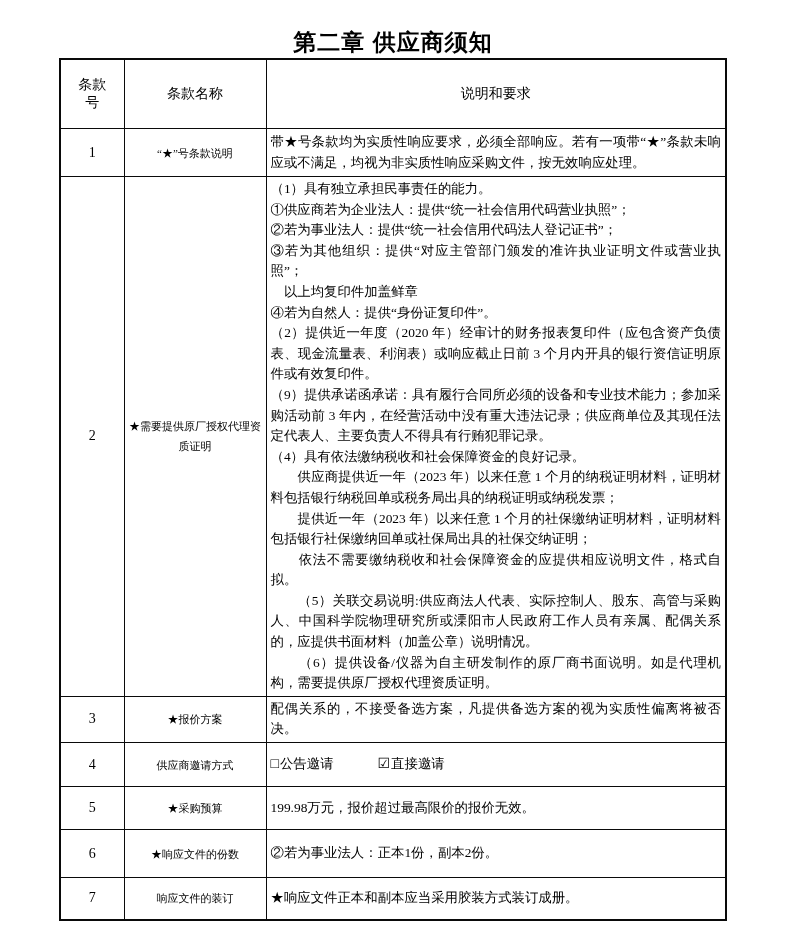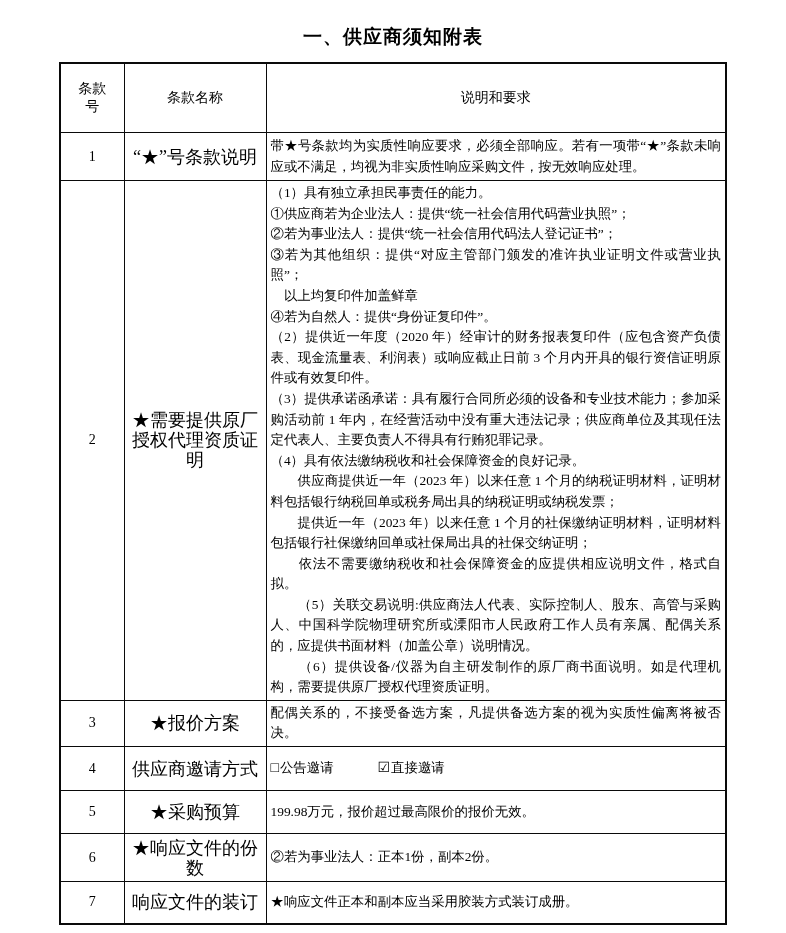--- a/index.html
+++ b/index.html
@@ -56,21 +56,21 @@
     height: 38px;
     padding: 16px;
   }
   td.cell-no {
     text-align: center;
     font-size: 14px;
     padding: 2px;
   }
   td.cell-name {
     text-align: center;
-    font-size: 18px;
+    font-size: 11px;
     line-height: 20px;
     padding: 2px 2px;
   }
   td.cell-content {
     text-align: left;
     padding: 2px 4px;
     line-height: 20.6px;
   }
   td.cell-content .para {
     white-space: pre-wrap;
@@ -87,21 +87,21 @@
   .invite-options { display: flex; align-items: center; }
   .invite-option { display: inline-flex; align-items: center; }
   .invite-option + .invite-option { margin-left: 44px; }
   .checkbox-glyph { font-size: 14px; margin-right: 1px; }
 </style>
 </head>
 <body>
 
 <div class="page">
 
-  <div class="section-title">一、供应商须知附表</div>
+  <div class="chapter-title">第二章 供应商须知</div>
 
   <table class="notice-table">
     <colgroup>
         <col class="c1">
         <col class="c2">
         <col class="c3">
       </colgroup>
     <thead>
       <tr class="r-header">
         <th>条款号</th>
@@ -123,21 +123,21 @@
         <td class="cell-no">2</td>
         <td class="cell-name">★需要提供原厂授权代理资质证明</td>
         <td class="cell-content">
           <div class="para">（1）具有独立承担民事责任的能力。</div>
           <div class="para">①供应商若为企业法人：提供“统一社会信用代码营业执照”；</div>
           <div class="para">②若为事业法人：提供“统一社会信用代码法人登记证书”；</div>
           <div class="para">③若为其他组织：提供“对应主管部门颁发的准许执业证明文件或营业执照”；</div>
           <div class="para">　以上均复印件加盖鲜章</div>
           <div class="para">④若为自然人：提供“身份证复印件”。</div>
           <div class="para">（2）提供近一年度（2020 年）经审计的财务报表复印件（应包含资产负债表、现金流量表、利润表）或响应截止日前 3 个月内开具的银行资信证明原件或有效复印件。</div>
-          <div class="para">（3）提供承诺函承诺：具有履行合同所必须的设备和专业技术能力；参加采购活动前 1 年内，在经营活动中没有重大违法记录；供应商单位及其现任法定代表人、主要负责人不得具有行贿犯罪记录。</div>
+          <div class="para">（9）提供承诺函承诺：具有履行合同所必须的设备和专业技术能力；参加采购活动前 3 年内，在经营活动中没有重大违法记录；供应商单位及其现任法定代表人、主要负责人不得具有行贿犯罪记录。</div>
           <div class="para">（4）具有依法缴纳税收和社会保障资金的良好记录。</div>
           <div class="para">　　供应商提供近一年（2023 年）以来任意 1 个月的纳税证明材料，证明材料包括银行纳税回单或税务局出具的纳税证明或纳税发票；</div>
           <div class="para">　　提供近一年（2023 年）以来任意 1 个月的社保缴纳证明材料，证明材料包括银行社保缴纳回单或社保局出具的社保交纳证明；</div>
           <div class="para">　　依法不需要缴纳税收和社会保障资金的应提供相应说明文件，格式自拟。</div>
           <div class="para">　　（5）关联交易说明:供应商法人代表、实际控制人、股东、高管与采购人、中国科学院物理研究所或溧阳市人民政府工作人员有亲属、配偶关系的，应提供书面材料（加盖公章）说明情况。</div>
           <div class="para">　　（6）提供设备/仪器为自主研发制作的原厂商书面说明。如是代理机构，需要提供原厂授权代理资质证明。</div>
         </td>
       </tr>
 
       <tr class="r3">

